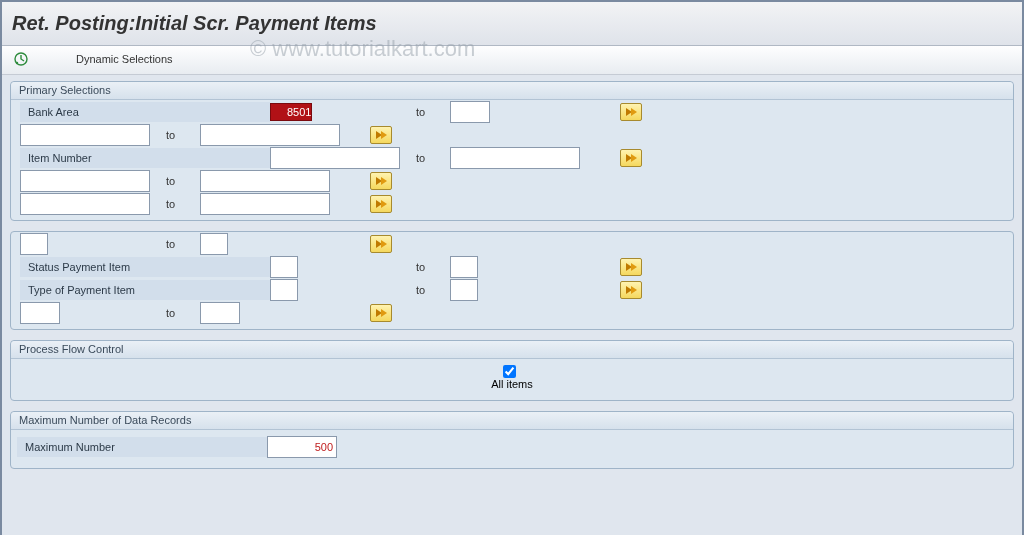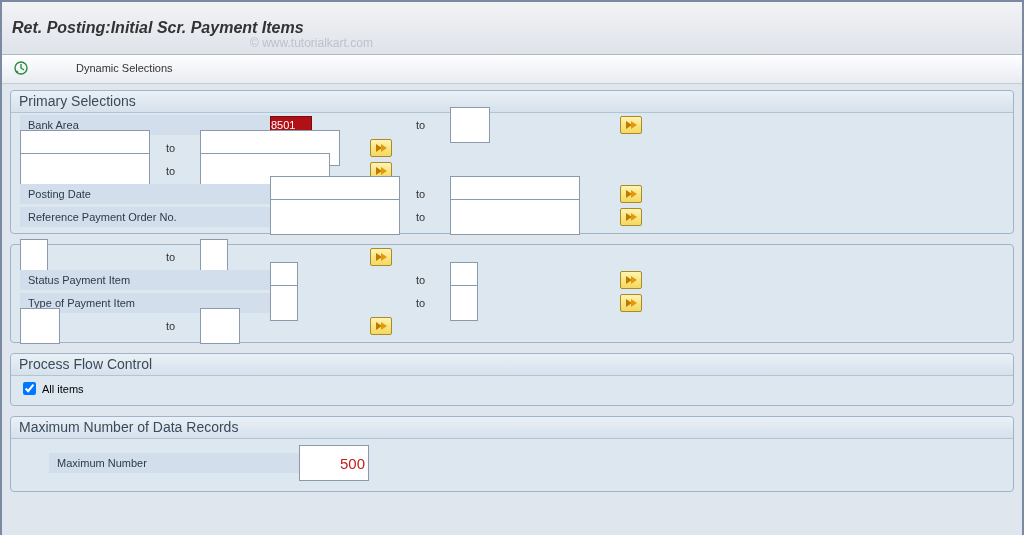--- a/index.html
+++ b/index.html
@@ -11,22 +11,22 @@
       background: #ffffff;
       overflow: hidden;
     }
     .outer-frame {
       border: 2px solid #7a8aa0;
       height: 535px;
       background: #e9edf2;
     }
     .title-bar {
       background: linear-gradient(#f2f3f5, #dfe3ea);
-      padding: 17px 10px;
-      font-size: 16px;
+      padding: 10px 10px;
+      font-size: 20px;
       font-weight: bold;
       font-style: italic;
       color: #333;
       border-bottom: 1px solid #b0b8c4;
     }
     .toolbar {
       display: flex;
       align-items: center;
       gap: 6px;
       padding: 4px 10px 6px;
@@ -44,21 +44,21 @@
       height: calc(100% - 56px);
     }
     .group {
       border: 1px solid #9fb4c8;
       border-radius: 4px;
       background: #dde7f0;
       margin-bottom: 10px;
       padding-bottom: 4px;
     }
     .group-title {
-      font-size: 14px;
+      font-size: 11px;
       color: #3a4a5a;
       padding: 2px 8px 3px;
       background: linear-gradient(#eaf0f6, #d6e1ec);
       border-bottom: 1px solid #b2c3d4;
       border-radius: 4px 4px 0 0;
     }
     .row {
       display: flex;
       align-items: center;
       height: 22px;
@@ -75,71 +75,72 @@
     }
     .cell-from { width: 140px; display:flex; }
     .cell-to-label {
       width: 40px;
       text-align:left;
       padding-left: 6px;
       color:#333;
     }
     .cell-to { width: 150px; display:flex; }
     input[type="text"] {
-      height: 36px;
+      height: 22px;
       border: 1px solid #8a99ac;
       background: #fff;
-      font-size: 15px;
+      font-size: 11px;
       padding: 0 3px;
     }
     .inp-sm { width: 40px; }
     .inp-sm2 { width: 28px; }
     .inp-md { width: 130px; }
     .inp-lg { width: 140px; }
     .inp-num { width: 70px; text-align:right; color:#c02020; }
     .highlight-badge {
       display:inline-block;
       background:#b11116;
       color:#fff;
       font-size:11px;
-      padding:1px 0;
+      padding:1px 16px;
       border:1px solid #7a0a0e;
       text-align:left;
       height:18px;
       line-height:15px;
       width:42px;
     }
     .mo-btn {
       width: 22px;
       height: 18px;
       margin-left: 20px;
       border: 1px solid #a78a2e;
       background: linear-gradient(#fff3b0, #f5d85e);
       border-radius: 2px;
       display:flex; align-items:center; justify-content:center;
       cursor:pointer;
     }
     .mo-btn svg { display:block; }
     .chk-row {
       display:flex; align-items:center;
       padding: 6px 12px;
+      flex-direction: column;
     }
     .chk-row input[type="checkbox"] { margin-right: 6px; }
     .watermark {
       position: absolute;
       top: 36px;
       left: 250px;
-      font-size: 12px;
+      font-size: 22px;
       color: rgba(150,160,170,0.5);
       pointer-events:none;
       font-family: Arial;
       text-align: center;
     }
     .single-row { display:flex; align-items:center; padding:6px 6px; }
-    .single-row .field-label { background: #d2deeb; margin-left: 32px; }
+    .single-row .field-label { background: #d2deeb; }
   </style>
 </head>
 <body>
 <div class="outer-frame">
 
 <div class="title-bar">Ret. Posting:Initial Scr. Payment Items</div>
 
 <div class="toolbar">
   <span class="toolbar-icon">
     <svg width="16" height="16" viewBox="0 0 16 16">
@@ -185,54 +186,53 @@
           </div>
       <div class="mo-btn">
         <svg width="12" height="10" viewBox="0 0 12 10">
               <path d="M1 1 L7 5 L1 9 Z" fill="#c07a00"></path>
               <path d="M6 1 L12 5 L6 9 Z" fill="#e09a10"></path>
             </svg>
       </div>
     </div>
 
     <div class="row">
-      <div class="cell-from">
-            <input type="text" class="inp-md" value="" style="">
-          </div>
-      <div class="cell-to-label">to</div>
-      <div class="cell-to">
-            <input type="text" class="inp-md" value="" style="">
-          </div>
-      <div class="mo-btn">
-        <svg width="12" height="10" viewBox="0 0 12 10">
-              <path d="M1 1 L7 5 L1 9 Z" fill="#c07a00"></path>
-              <path d="M6 1 L12 5 L6 9 Z" fill="#e09a10"></path>
-            </svg>
-      </div>
-    </div>
-
-    <div class="row">
-      <div class="field-label">Posting Date</div>
-      <div class="cell-from">
-            <input type="text" class="inp-md" value="" style="">
-          </div>
-      <div class="cell-to-label">to</div>
-      <div class="cell-to">
-            <input type="text" class="inp-md" value="" style="">
-          </div>
-      <div class="mo-btn">
-        <svg width="12" height="10" viewBox="0 0 12 10">
-              <path d="M1 1 L7 5 L1 9 Z" fill="#c07a00"></path>
-              <path d="M6 1 L12 5 L6 9 Z" fill="#e09a10"></path>
-            </svg>
-      </div>
-    </div>
-
-    <div class="row">
-      <div class="field-label">Reference Payment Order No.</div>
+      <div class="field-label">Item Number</div>
+      <div class="cell-from">
+            <input type="text" class="inp-md" value="" style="">
+          </div>
+      <div class="cell-to-label">to</div>
+      <div class="cell-to">
+            <input type="text" class="inp-md" value="" style="">
+          </div>
+      <div class="mo-btn">
+        <svg width="12" height="10" viewBox="0 0 12 10">
+              <path d="M1 1 L7 5 L1 9 Z" fill="#c07a00"></path>
+              <path d="M6 1 L12 5 L6 9 Z" fill="#e09a10"></path>
+            </svg>
+      </div>
+    </div>
+
+    <div class="row">
+      <div class="cell-from">
+            <input type="text" class="inp-md" value="" style="">
+          </div>
+      <div class="cell-to-label">to</div>
+      <div class="cell-to">
+            <input type="text" class="inp-md" value="" style="">
+          </div>
+      <div class="mo-btn">
+        <svg width="12" height="10" viewBox="0 0 12 10">
+              <path d="M1 1 L7 5 L1 9 Z" fill="#c07a00"></path>
+              <path d="M6 1 L12 5 L6 9 Z" fill="#e09a10"></path>
+            </svg>
+      </div>
+    </div>
+
+    <div class="row">
       <div class="cell-from">
             <input type="text" class="inp-md" value="" style="">
           </div>
       <div class="cell-to-label">to</div>
       <div class="cell-to">
             <input type="text" class="inp-md" value="" style="">
           </div>
       <div class="mo-btn">
         <svg width="12" height="10" viewBox="0 0 12 10">
               <path d="M1 1 L7 5 L1 9 Z" fill="#c07a00"></path>

